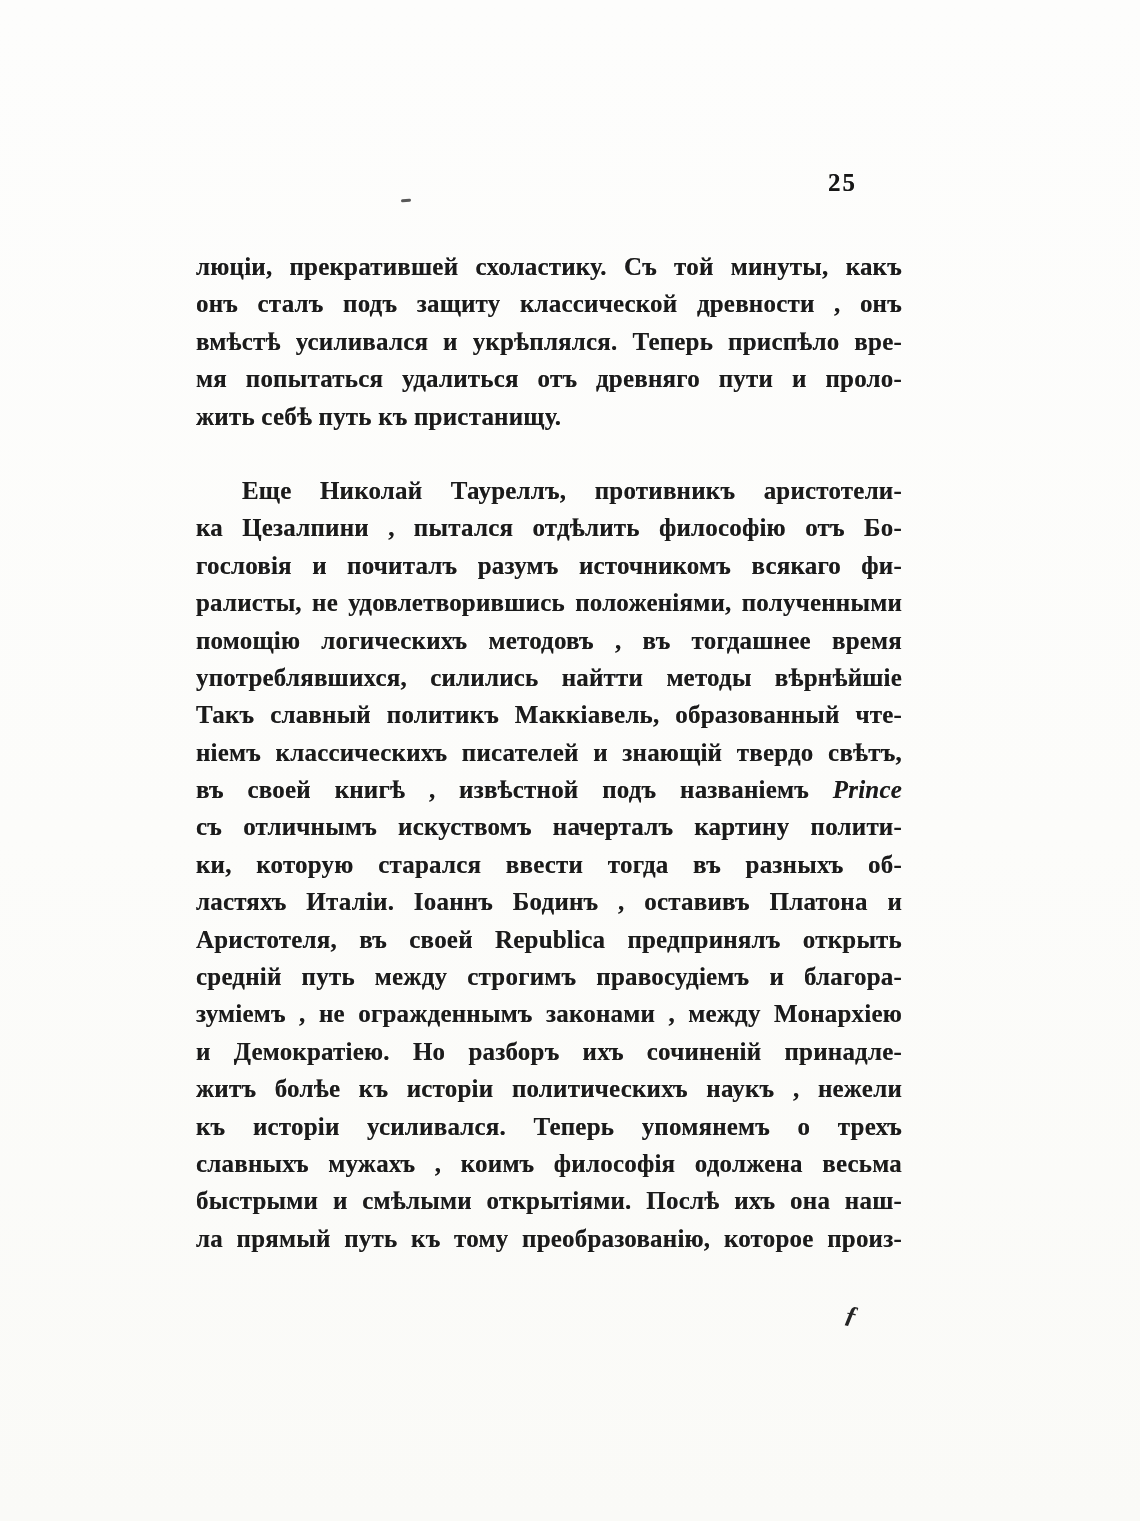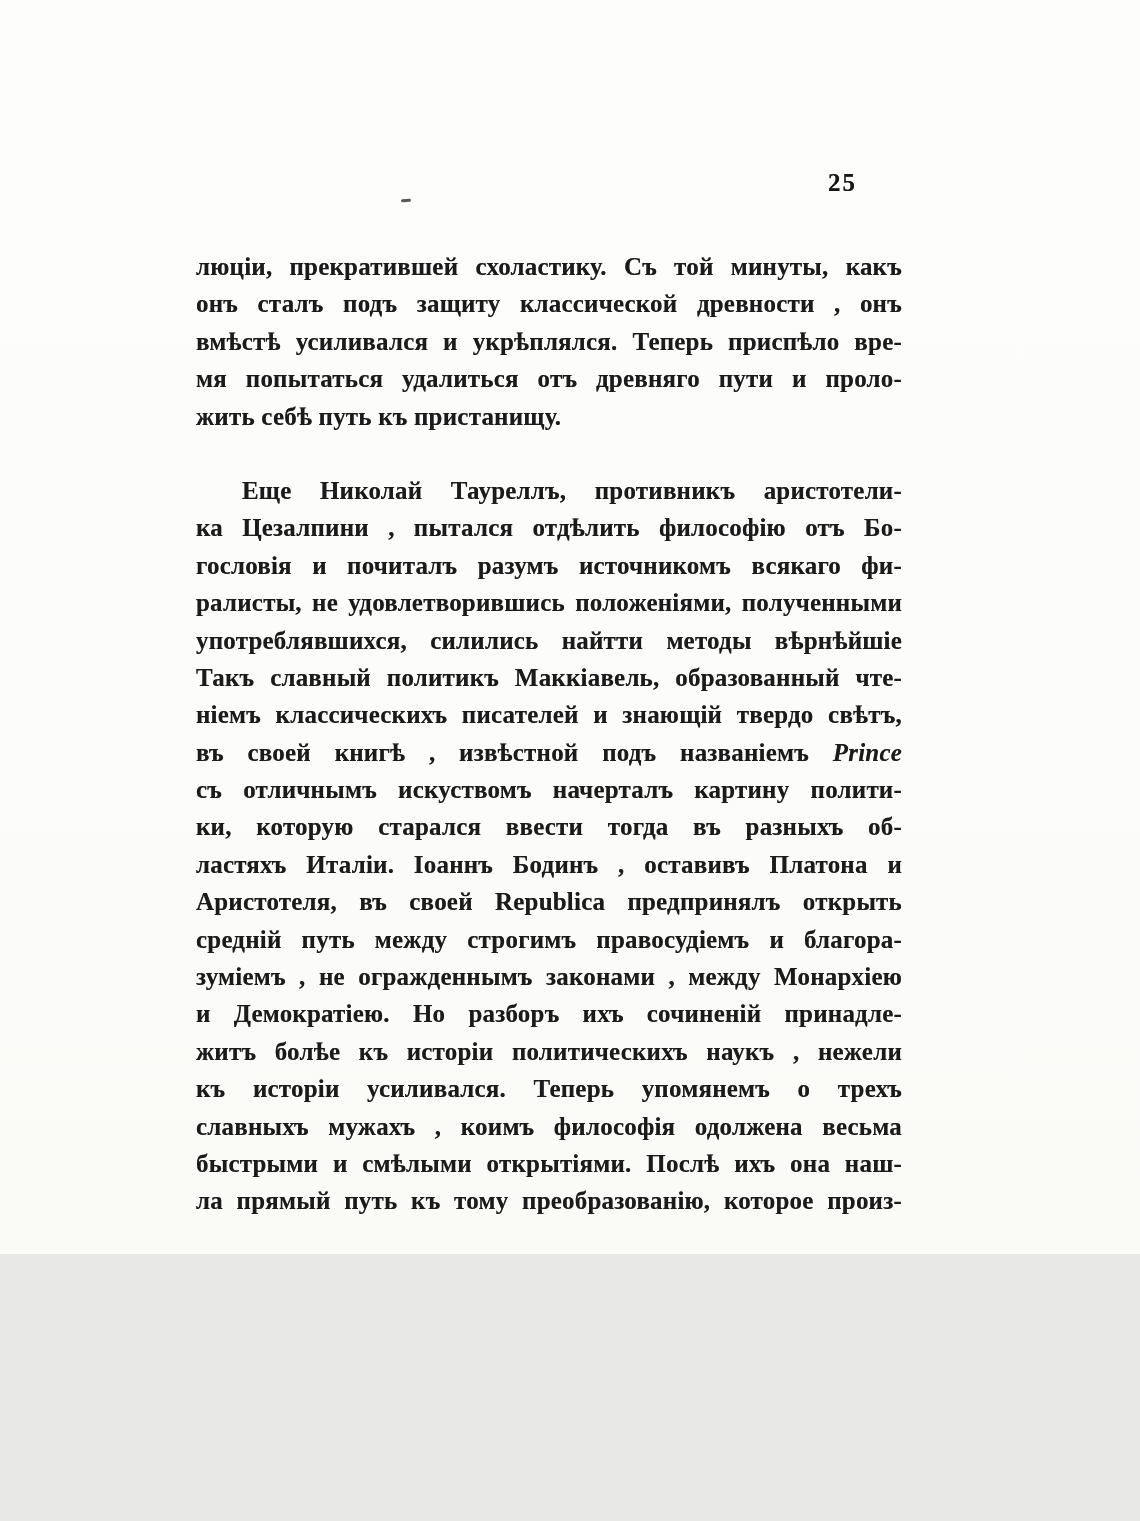--- a/index.html
+++ b/index.html
@@ -1,20 +1,20 @@
 <!DOCTYPE html>
 <html><head>
 <meta charset="utf-8">
 <style>
   * { margin: 0; padding: 0; box-sizing: border-box; }
   html, body { background: #e8e8e6; }
   .page {
     position: relative;
     width: 1140px;
-    height: 1254px;
+    height: 1521px;
     margin: 0 auto;
     background: linear-gradient(180deg, #fdfdfc 0%, #fcfcfa 55%, #fafaf7 100%);
     overflow: hidden;
     font-family: "Liberation Serif", "DejaVu Serif", serif;
     color: #1a1a1a;
   }
   .page-number {
     position: absolute;
     left: 828px;
     top: 169px;
@@ -89,20 +89,21 @@
       <div class="line">вмѣстѣ усиливался и укрѣплялся. Теперь приспѣло вре-</div>
       <div class="line">мя попытаться удалиться отъ древняго пути и проло-</div>
       <div class="line no-just">жить себѣ путь къ пристанищу.</div>
     </div>
 
     <div class="para para-2">
       <div class="line indent">Еще Николай Тауреллъ, противникъ аристотели-</div>
       <div class="line">ка Цезалпини , пытался отдѣлить философію отъ Бо-</div>
       <div class="line">гословія и почиталъ разумъ источникомъ всякаго фи-</div>
       <div class="line">ралисты, не удовлетворившись положеніями, полученными</div>
+      <div class="line">помощію логическихъ методовъ , въ тогдашнее время</div>
       <div class="line">употреблявшихся, силились найтти методы вѣрнѣйшіе</div>
       <div class="line">Такъ славный политикъ Маккіавель, образованный чте-</div>
       <div class="line">ніемъ классическихъ писателей и знающій твердо свѣтъ,</div>
       <div class="line"><span>въ своей книгѣ , извѣстной подъ названіемъ </span><span class="latin-italic">Prince</span></div>
       <div class="line">съ отличнымъ искуствомъ начерталъ картину полити-</div>
       <div class="line">ки, которую старался ввести тогда въ разныхъ об-</div>
       <div class="line">ластяхъ Италіи. Іоаннъ Бодинъ , оставивъ Платона и</div>
       <div class="line">Аристотеля, въ своей Republica предпринялъ открыть</div>
       <div class="line">средній путь между строгимъ правосудіемъ и благора-</div>
       <div class="line">зуміемъ , не огражденнымъ законами , между Монархіею</div>

